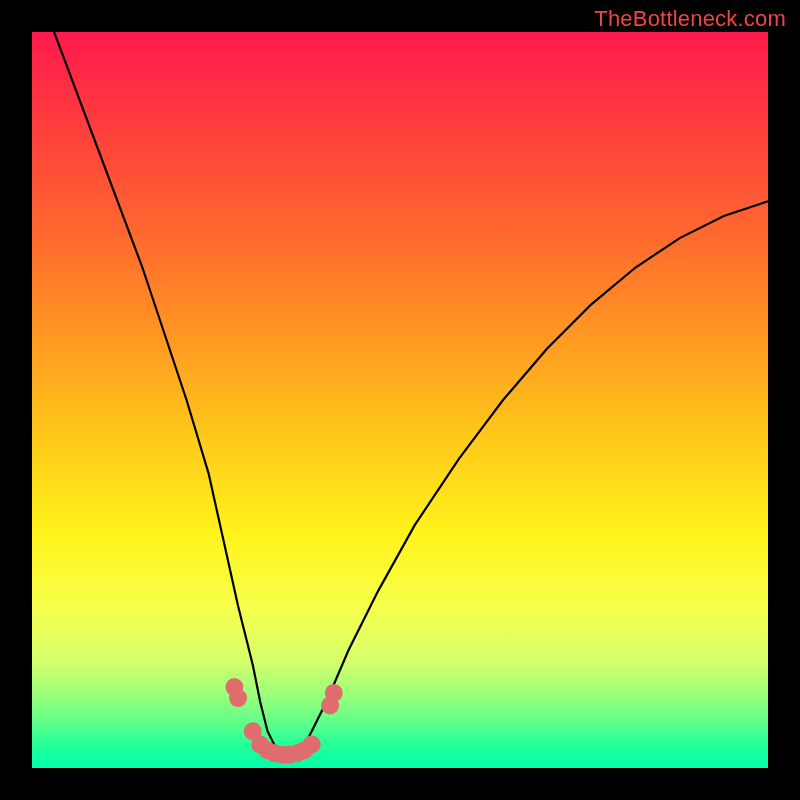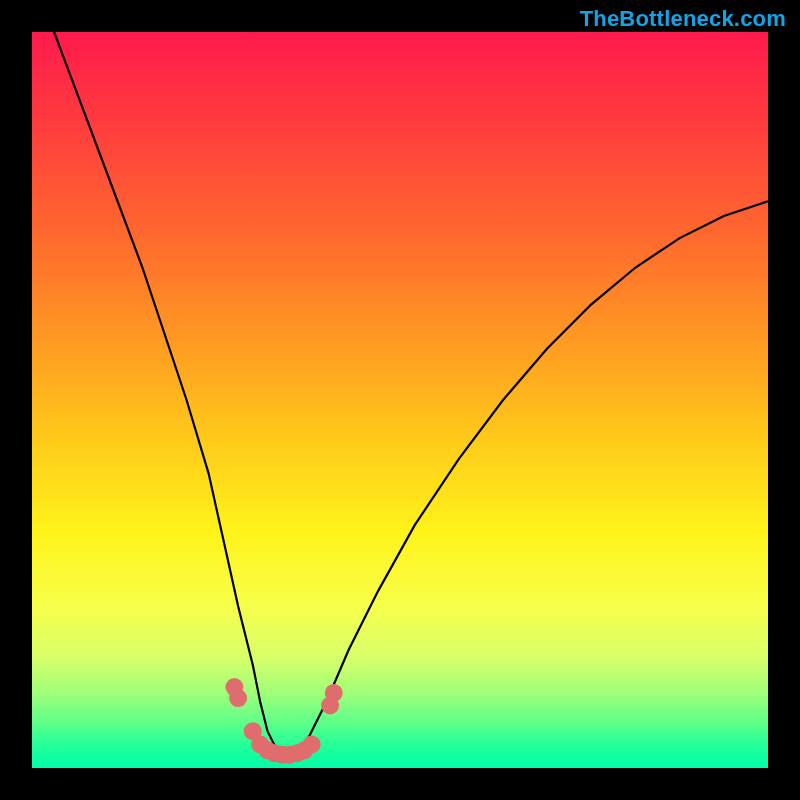--- a/index.html
+++ b/index.html
@@ -30,22 +30,22 @@
       #5cff8a 94%,
       #22ff9a 97%,
       #00ffa8 100%
     );
   }
   .watermark {
     position: absolute;
     top: 6px;
     right: 14px;
     font-size: 22px;
-    font-weight: 700;
-    color: #0ea5e9;
+    font-weight: 400;
+    color: #ef4444;
     letter-spacing: 0.2px;
     z-index: 5;
   }
   svg.curve {
     position: absolute;
     left: 0;
     top: 0;
     width: 736px;
     height: 736px;
     overflow: visible;

